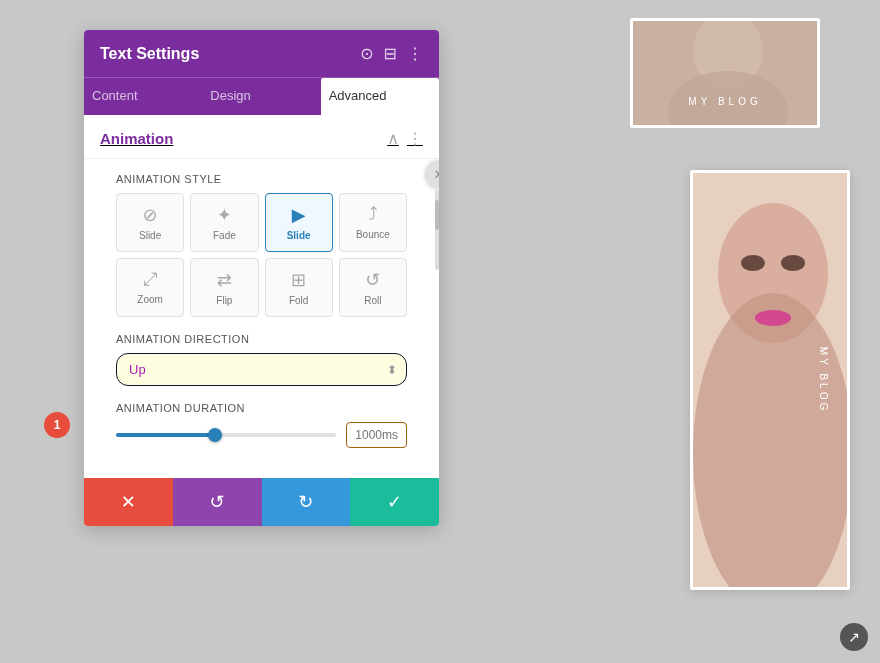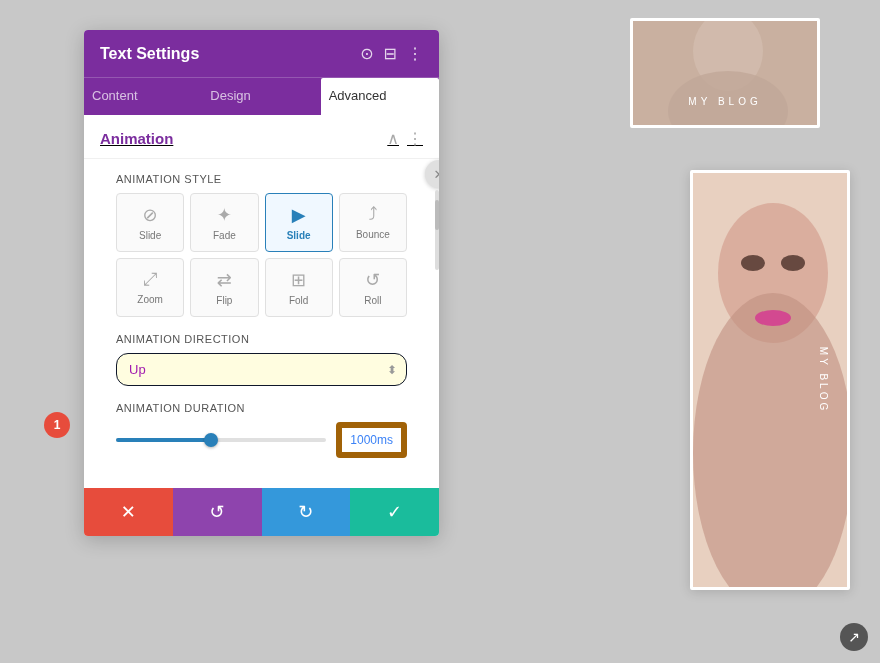--- a/index.html
+++ b/index.html
@@ -287,24 +287,24 @@
       width: 14px;
       height: 14px;
       background: #2980b9;
       border-radius: 50%;
       box-shadow: 0 1px 3px rgba(0,0,0,0.3);
     }
     .slider-value {
       min-width: 55px;
       text-align: right;
       padding: 5px 8px;
-      border: 6px solid #a16207;
+      border: 1px solid #a16207;
       border-radius: 4px;
       font-size: 12px;
-      color: #3b82f6;
+      color: #737373;
       background: white;
     }
 
     
     .panel-toolbar {
       display: flex;
       height: 48px;
     }
     .toolbar-btn {
       flex: 1;

